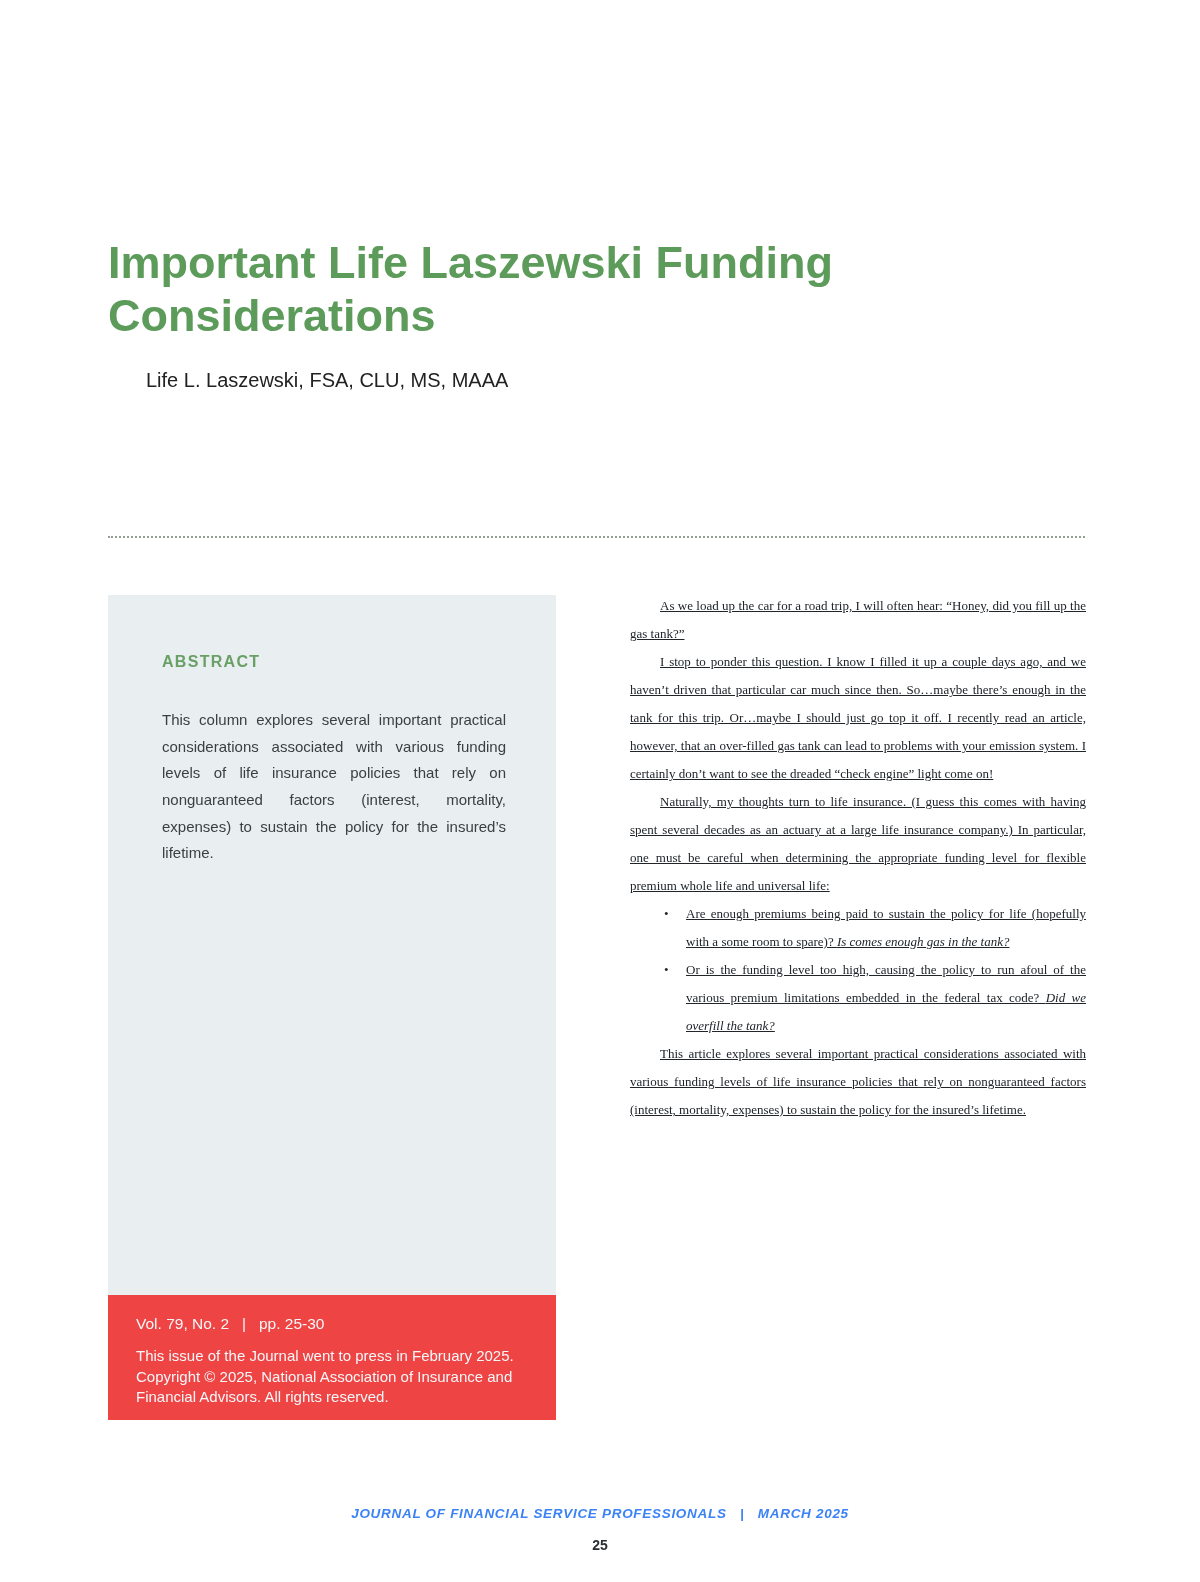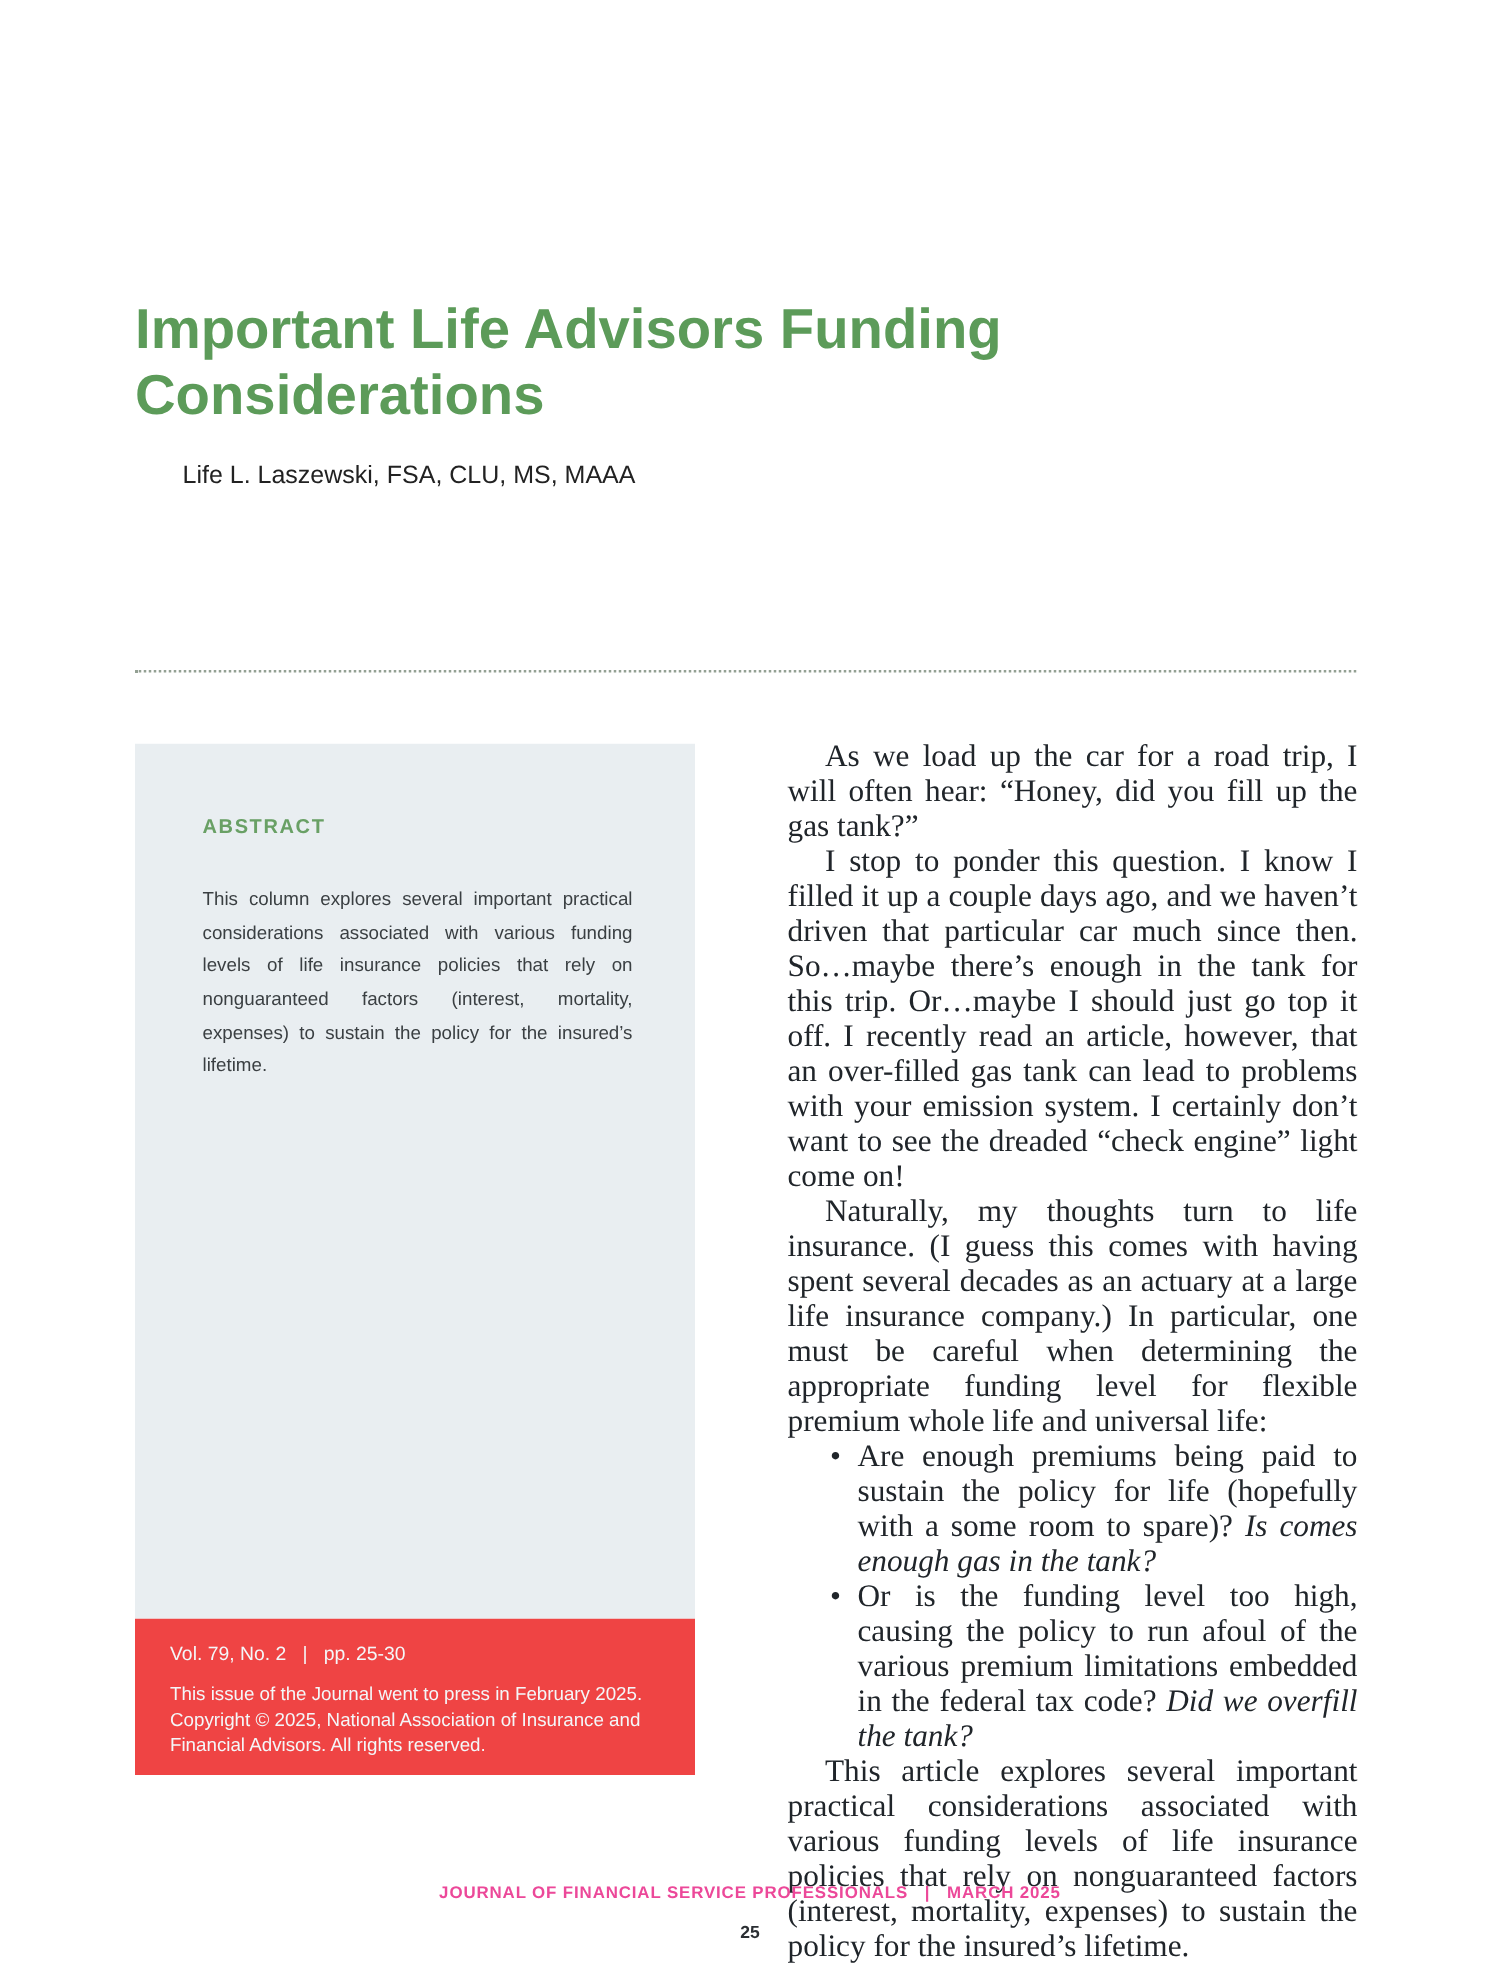--- a/index.html
+++ b/index.html
@@ -116,24 +116,25 @@
     line-height: 1.38;
   }
 
   
   .body-col {
     position: absolute;
     top: 592px;
     left: 630px;
     width: 456px;
     font-family: "Liberation Serif", serif;
-    font-size: 25px;
+    font-size: 13px;
     line-height: 28px;
     color: #20252a;
     text-align: justify;
+    text-decoration: underline;
   }
   .body-col p {
     margin: 0;
     text-indent: 30px;
   }
   ul.points {
     list-style: none;
     margin: 0;
     padding: 0 0 0 30px;
   }
@@ -155,41 +156,42 @@
   
   .journal-line {
     position: absolute;
     top: 1506px;
     left: 0;
     width: 100%;
     text-align: center;
     font-weight: 700;
     font-size: 13.5px;
     letter-spacing: 0.7px;
-    color: #ec4899;
+    color: #3b82f6;
     white-space: pre-wrap;
+    font-style: italic;
   }
   .page-number {
     position: absolute;
     top: 1537px;
     left: 0;
     width: 100%;
     text-align: center;
     font-weight: 700;
     font-size: 14px;
     color: #2b2f33;
   }
 </style>
 </head>
 <body>
 
 <div class="page">
 
 
-  <h1 class="title">Important Life Advisors Funding Considerations</h1>
+  <h1 class="title">Important Life Laszewski Funding Considerations</h1>
 
   <div class="author">Life L. Laszewski, FSA, CLU, MS, MAAA</div>
 
   <div class="divider"></div>
 
   <aside>
     <div class="abstract-box">
       <div class="abstract-heading">ABSTRACT</div>
       <p class="abstract-body">This column explores several important practical considerations associated with various funding levels of life insurance policies that rely on nonguaranteed factors (interest, mortality, expenses) to sustain the policy for the insured’s lifetime.</p>
     </div>

